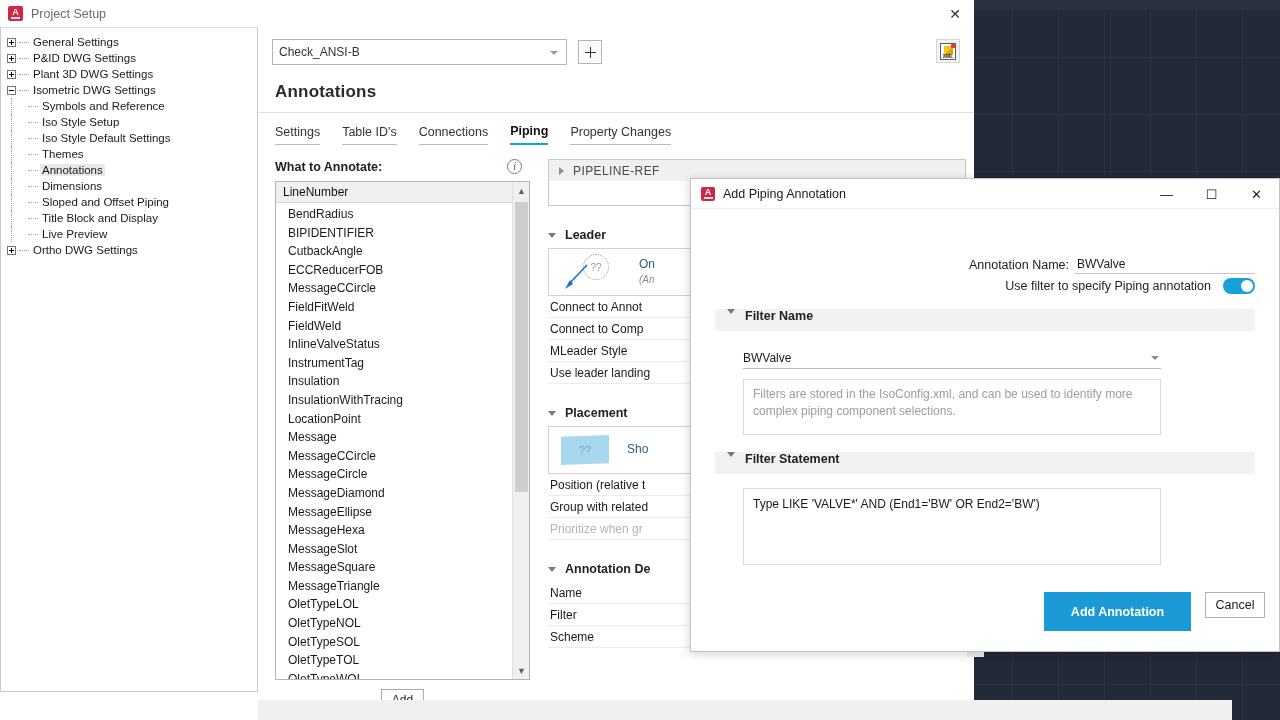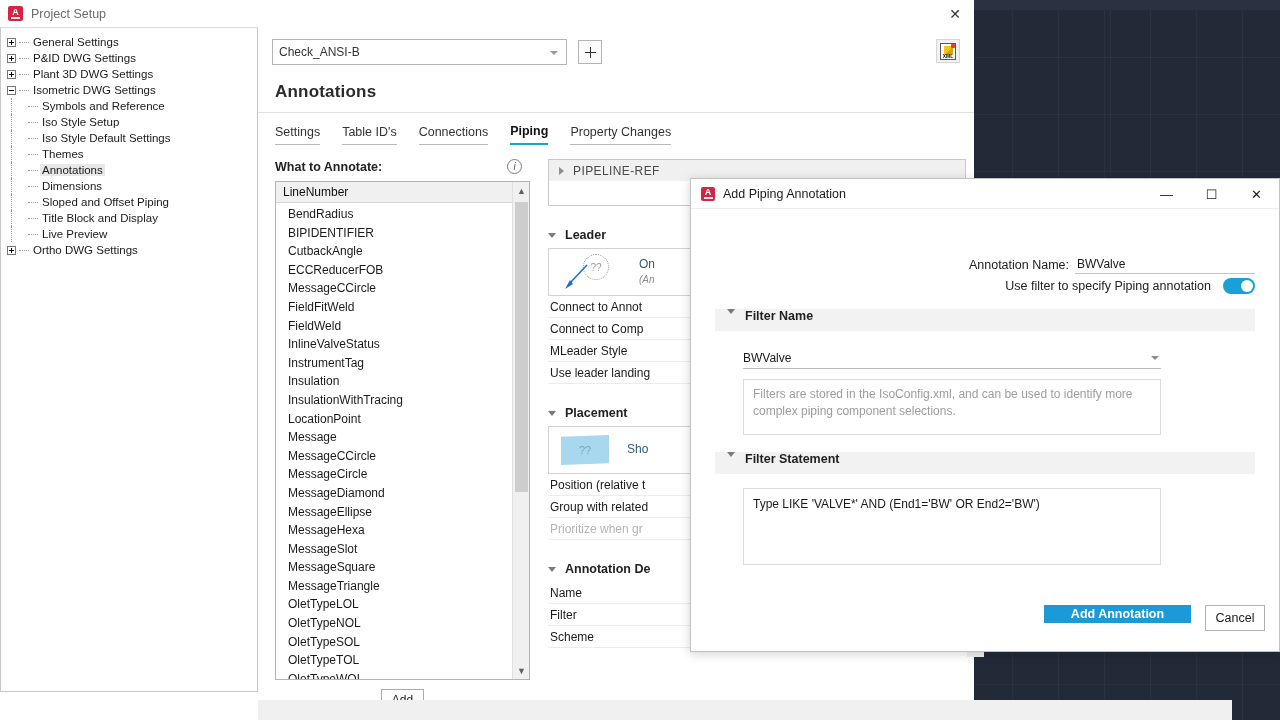--- a/index.html
+++ b/index.html
@@ -354,21 +354,21 @@
   .stmt-box {
     margin: 14px 0 0 28px; width: 418px; height: 77px;
     border: 1px solid #dcdcdc; padding: 7px 9px;
     font-size: 12px; color: #1a1a1a; line-height: 1.4;
     font-family: "Liberation Sans", sans-serif; resize: none; outline: none;
   }
   .modal-footer {
     position: absolute; right: 14px; bottom: 20px; display: flex; gap: 14px;
   }
   .btn-primary {
-    width: 147px; height: 18px; background: #1b9ad7; color: #fff;
+    width: 147px; height: 39px; background: #1b9ad7; color: #fff;
     font-size: 12.5px; font-weight: bold; border: none; cursor: pointer;
     display: flex; align-items: center; justify-content: center;
     font-family: "Liberation Sans", sans-serif;
   }
   .btn-secondary {
     width: 60px; height: 26px; background: #fff; color: #1a1a1a;
     font-size: 12.5px; border: 1px solid #b0b0b0; cursor: pointer;
     display: flex; align-items: center; justify-content: center;
     font-family: "Liberation Sans", sans-serif;
   }

